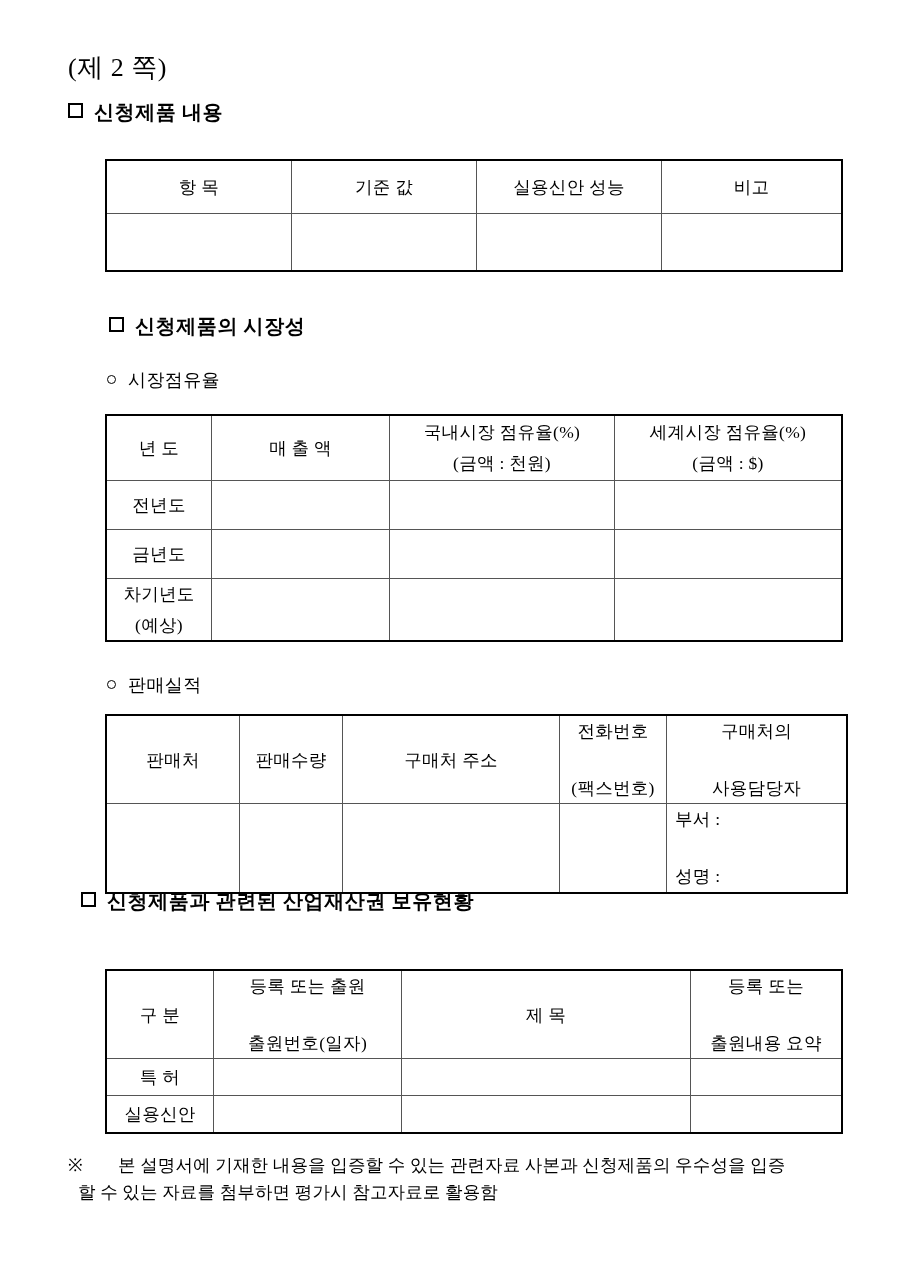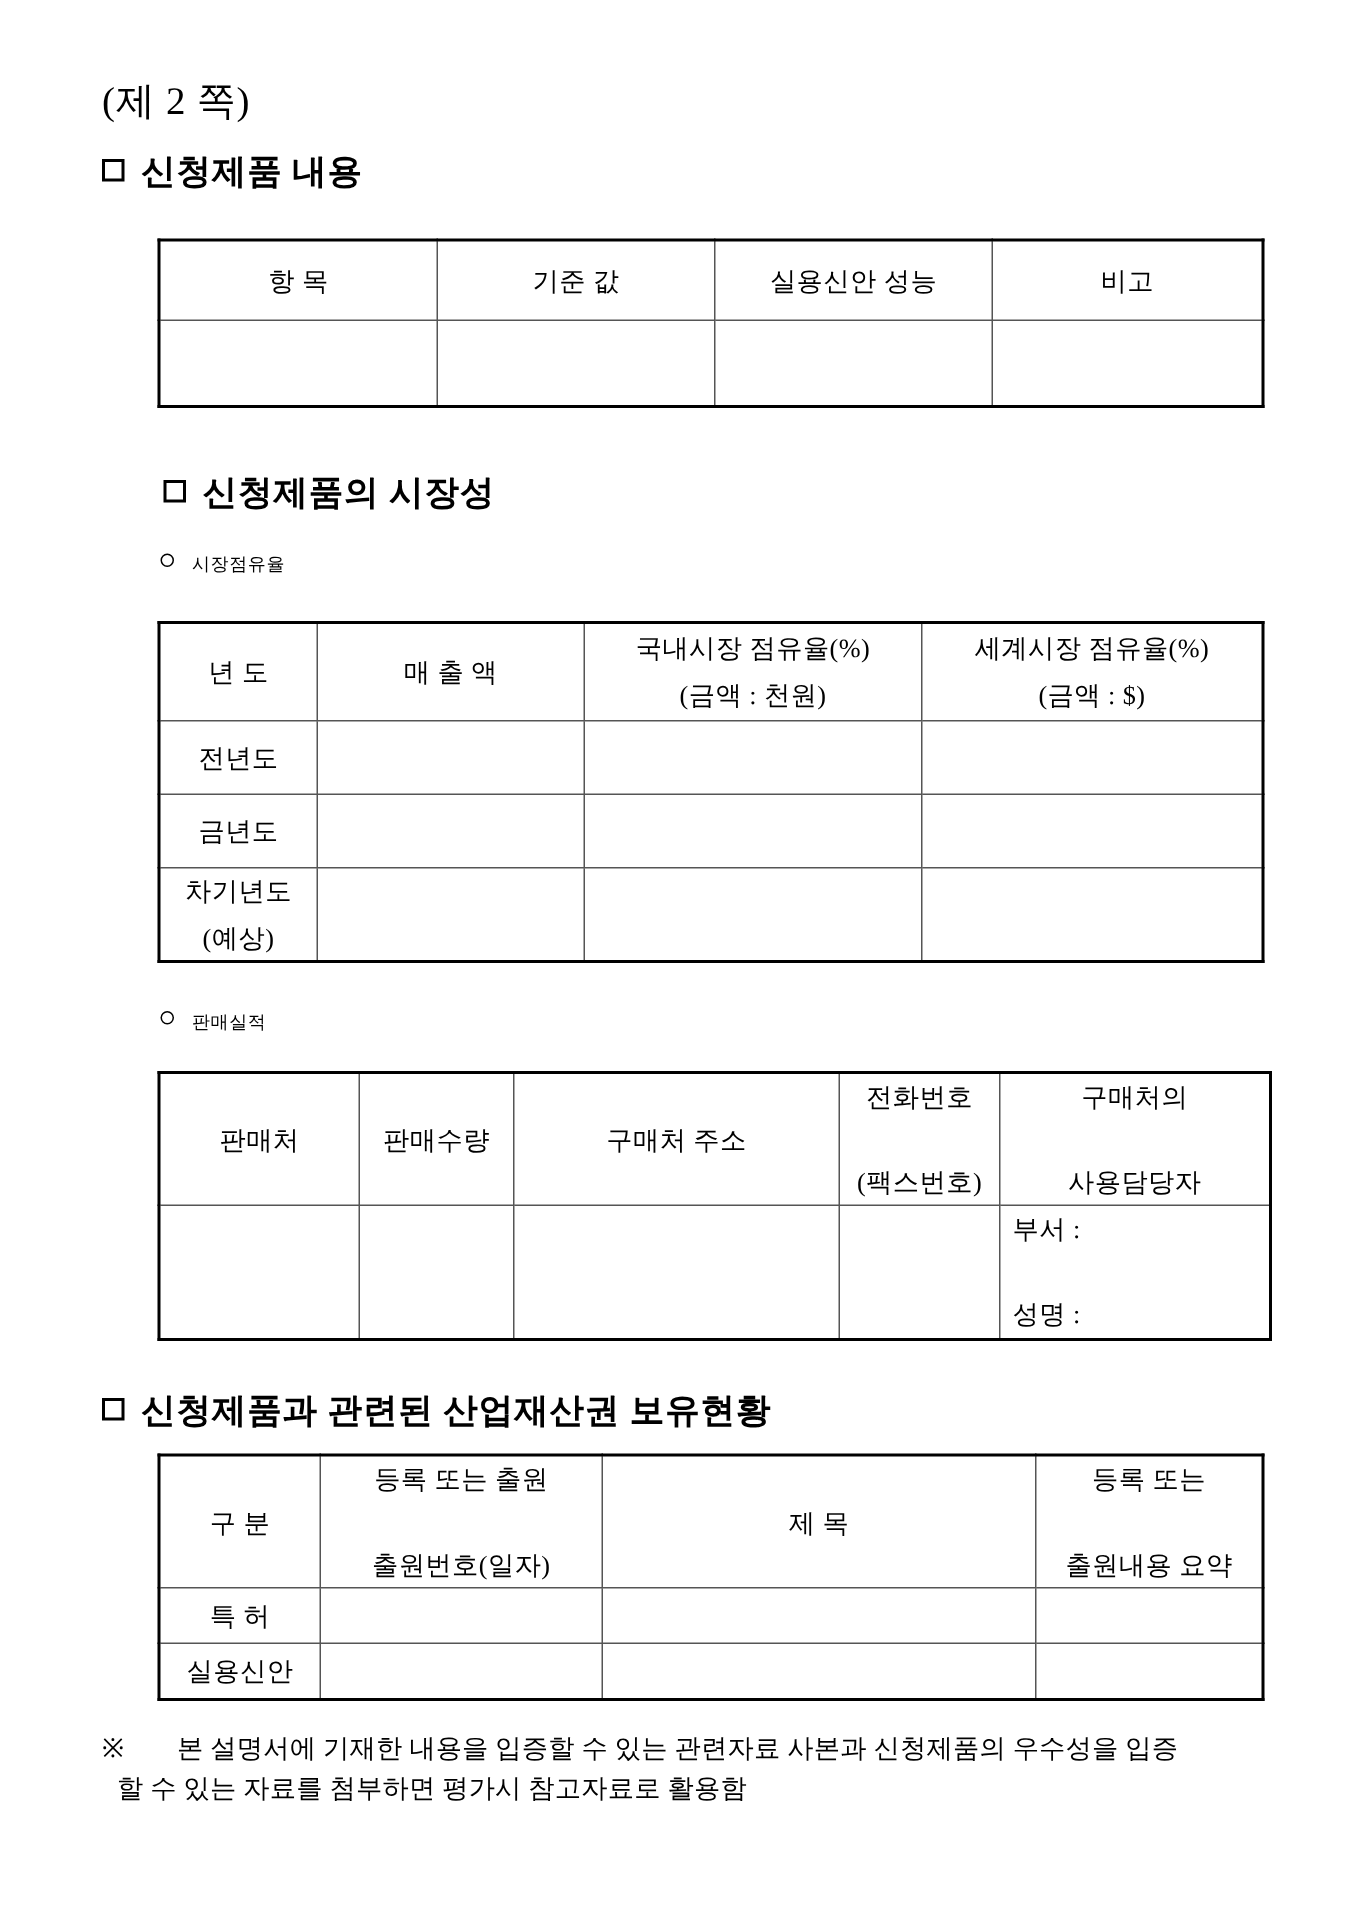--- a/index.html
+++ b/index.html
@@ -27,38 +27,38 @@
     position: absolute;
     left: 68px;
     top: 50px;
     font-size: 26px;
     letter-spacing: 0.5px;
     white-space: nowrap;
   }
   .section-heading {
     position: absolute;
     left: 68px;
-    font-size: 23px;
+    font-size: 20px;
     font-weight: bold;
     letter-spacing: 0.6px;
     white-space: nowrap;
   }
   .section-heading .box-glyph {
     display: inline-block;
     width: 15px;
     height: 15px;
     border: 2px solid #000;
     margin-right: 11px;
     vertical-align: 1px;
     box-sizing: border-box;
   }
   .sub-item {
     position: absolute;
     left: 107px;
-    font-size: 12px;
+    font-size: 18px;
     letter-spacing: 0.4px;
     white-space: nowrap;
   }
   .sub-item .circle-glyph {
     display: inline-block;
     width: 9px;
     height: 9px;
     border: 1.5px solid #000;
     border-radius: 50%;
     margin-right: 12px;
@@ -236,21 +236,21 @@
       <td></td>
       <td></td>
       <td class="cell-left two-line gap-lines">
         <span class="stack-lines">부서 :</span>
         <span class="stack-lines">성명 :</span>
       </td>
     </tr>
   </tbody>
     </table>
 
-  <div class="section-heading" style="top:925px;">
+  <div class="section-heading" style="top:888px;margin-left:13px;">
     <span class="box-glyph"></span><span>신청제품과 관련된 산업재산권 보유현황</span>
   </div>
 
   <table class="doc-table" id="table-ip-rights">
     <tbody>
         <tr>
       <td style="width:102px" class="med-sp">구 분</td>
       <td style="width:183px" class="two-line gap-lines">
         <span class="stack-lines">등록 또는 출원</span>
         <span class="stack-lines">출원번호(일자)</span>

